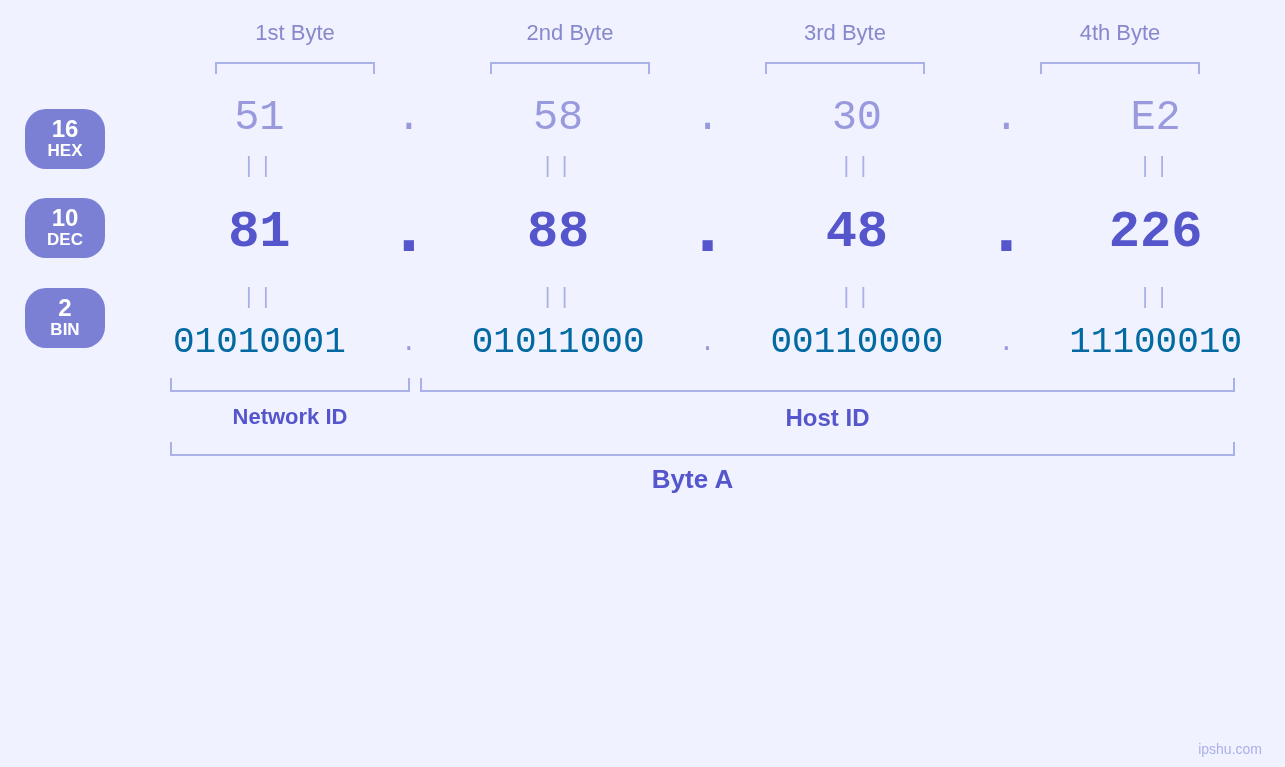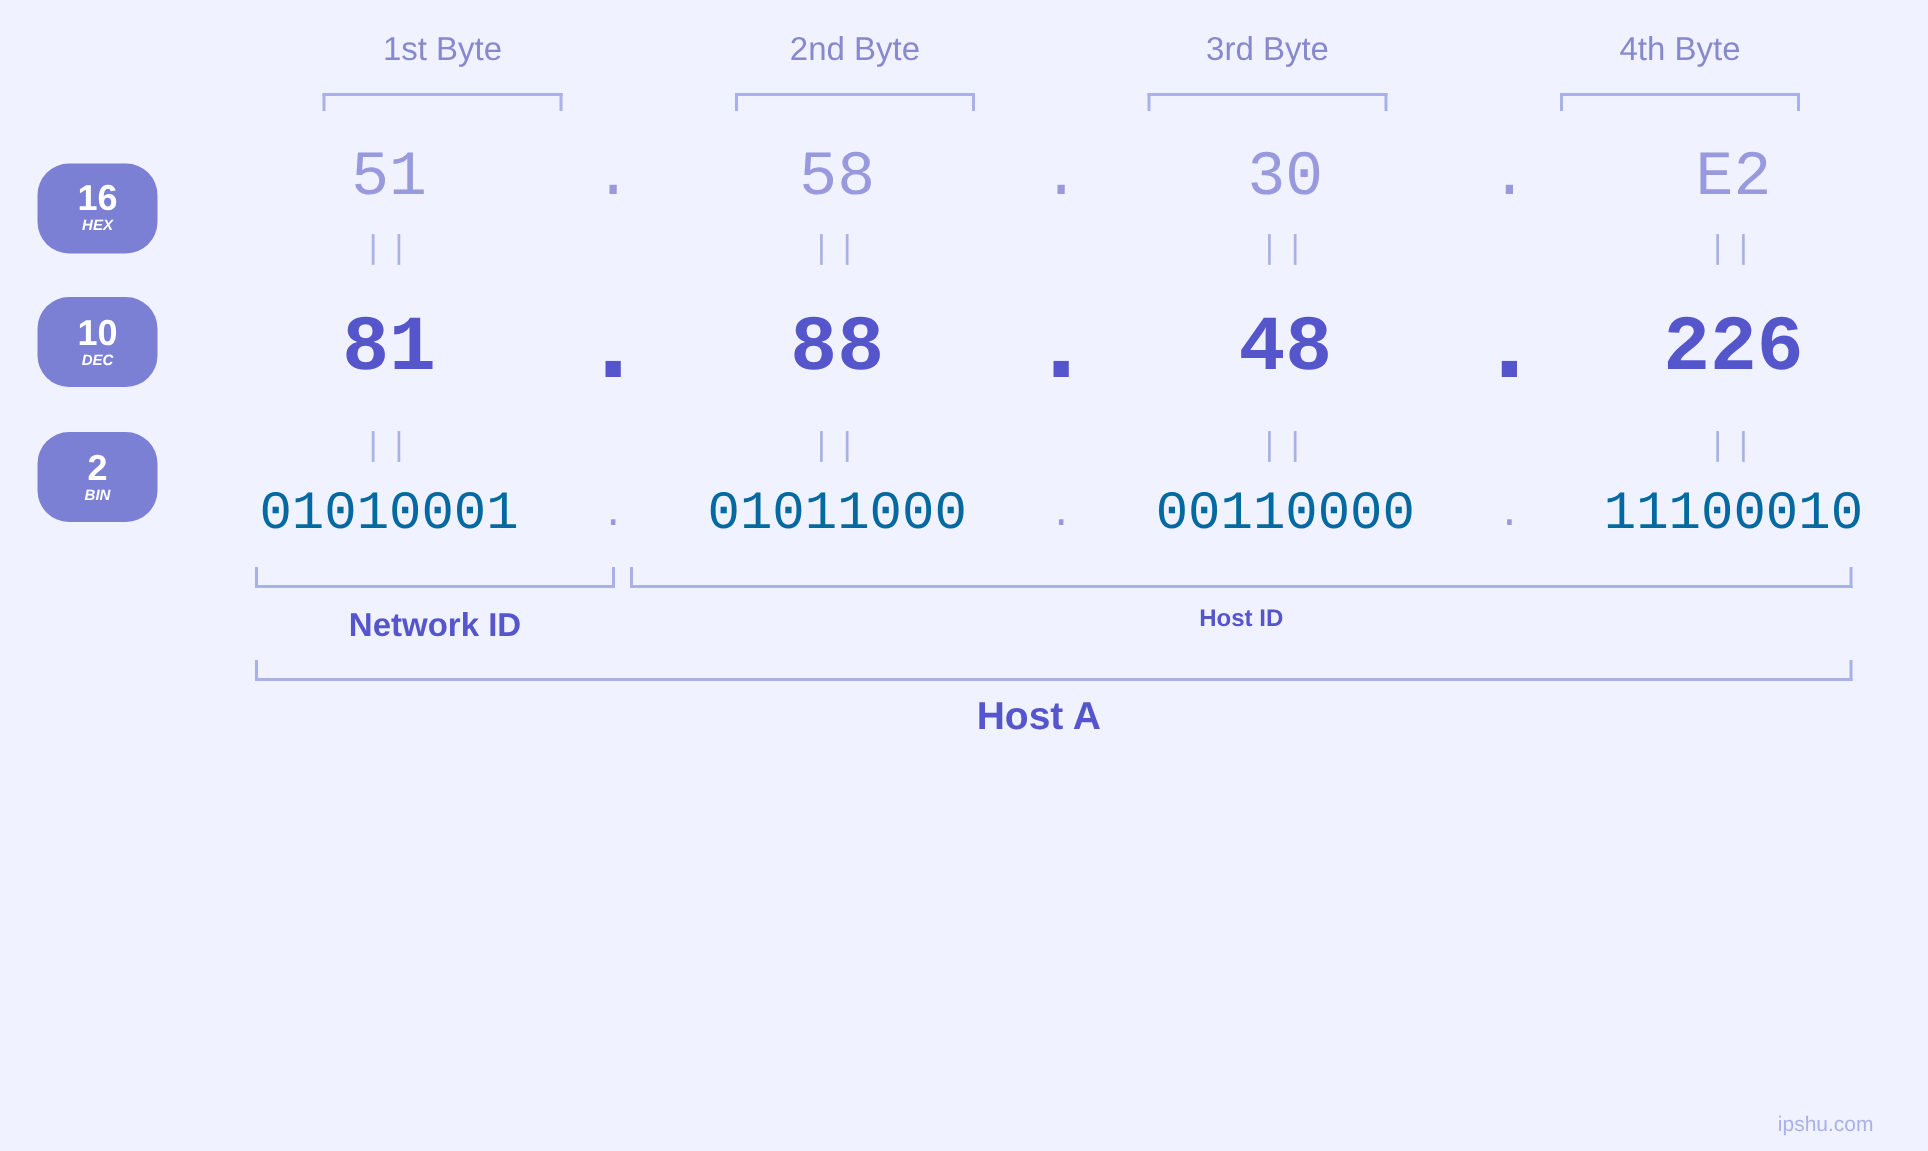--- a/index.html
+++ b/index.html
@@ -90,23 +90,22 @@
       color: white;
     }
 
     .base-number {
       font-size: 24px;
       font-weight: bold;
       line-height: 1;
     }
 
     .base-label {
-      font-size: 10px;
-      font-weight: bold;
-      font-style: italic;
+      font-size: 17px;
+      font-weight: bold;
     }
 
     .data-rows {
       flex: 1;
       display: flex;
       flex-direction: column;
       font-family: Liberation Mono, monospace;
     }
 
     
@@ -230,21 +229,21 @@
       color: #5555cc;
       font-size: 22px;
       font-weight: bold;
       margin-left: 20px;
     }
 
     .host-id-label {
       flex: 1;
       text-align: center;
       color: #5555cc;
-      font-size: 16px;
+      font-size: 24px;
       font-weight: bold;
       margin-left: 10px;
     }
 
     
     .class-section {
       margin-top: 10px;
       margin-left: 150px;
       margin-right: 50px;
     }
@@ -262,21 +261,21 @@
       color: #5555cc;
       font-size: 26px;
       font-weight: bold;
       margin-top: 8px;
     }
 
     
     .watermark {
       position: absolute;
       bottom: 10px;
-      right: 36px;
+      right: 23px;
       color: #aab0e8;
       font-size: 14px;
       margin-left: 35px;
     }
   </style>
 </head>
 <body>
 
 <div class="main-container">
 
@@ -421,19 +420,19 @@
       <div class="network-bracket"></div>
       <div class="host-bracket"></div>
     </div>
     <div class="id-labels-row">
       <div class="network-id-label">Network ID</div>
       <div class="host-id-label">Host ID</div>
     </div>
 
     <div class="class-section">
       <div class="class-bracket"></div>
-      <div class="class-label">Host A</div>
+      <div class="class-label">Byte A</div>
     </div>
   </div>
 
   <div class="watermark">ipshu.com</div>
 
 </div>
 
 </body></html>

